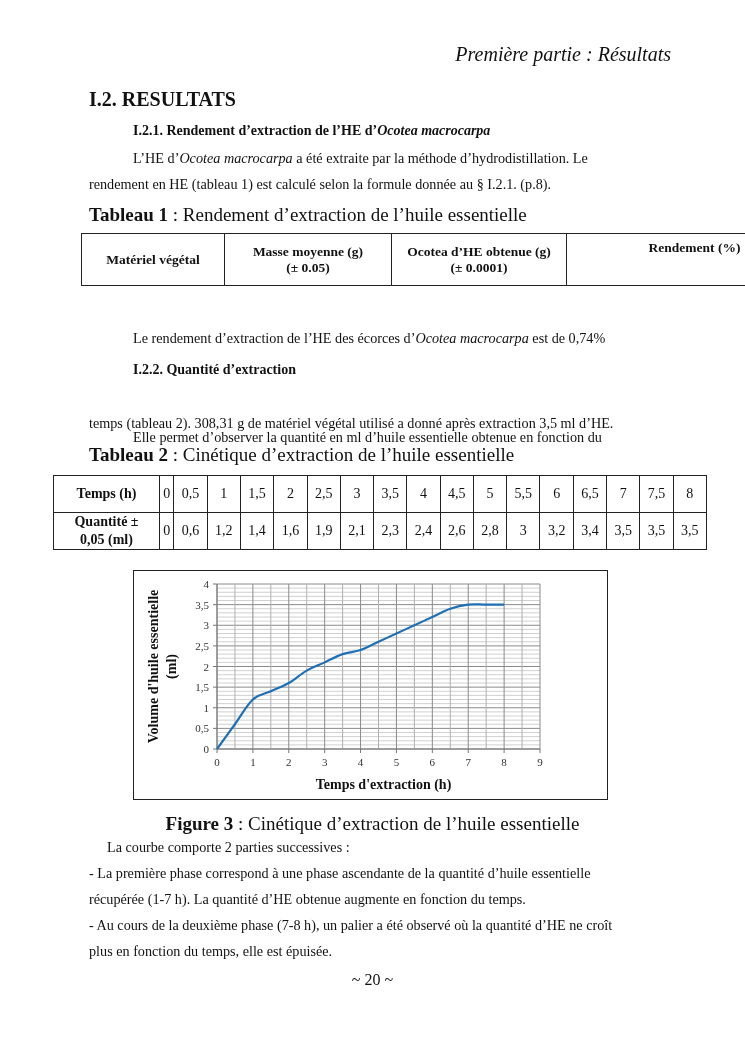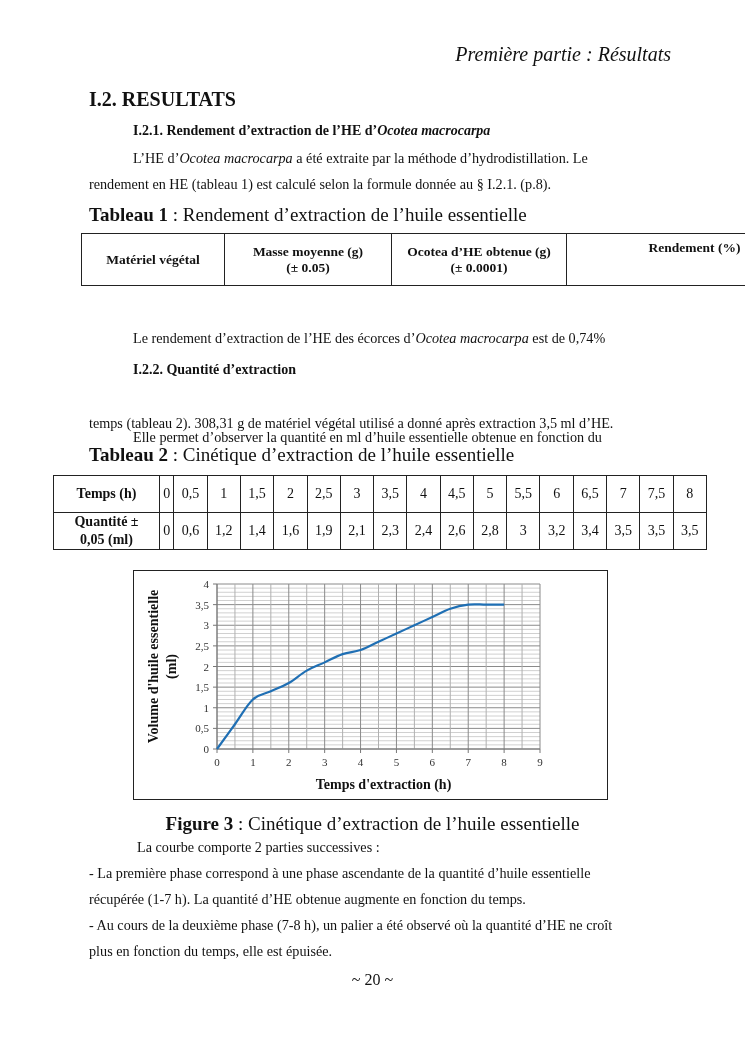--- a/index.html
+++ b/index.html
@@ -241,19 +241,19 @@
       <circle cx="334.22222222222223" cy="33.625" r="0.01" fill="#1f6fb4"></circle>
       <circle cx="352.1666666666667" cy="33.625" r="0.01" fill="#1f6fb4"></circle>
       <circle cx="370.1111111111111" cy="33.625" r="0.01" fill="#1f6fb4"></circle>
     </svg>
 </div>
 
 <div class="abs caption" style="left:0; width:745px; text-align:center; top:813px;">
   <span class="bold">Figure 3</span><span> : Cinétique d’extraction de l’huile essentielle</span>
 </div>
 
-<div class="abs para" style="left:137px; top:834px;">La courbe comporte 2 parties successives :</div>
+<div class="abs para" style="left:107px; top:834px;">La courbe comporte 2 parties successives :</div>
 <div class="abs para justify" style="left:89px; top:860px; width:566px;">- La première phase correspond à une phase ascendante de la quantité d’huile essentielle</div>
 <div class="abs para" style="left:89px; top:886px;">récupérée (1-7 h). La quantité d’HE obtenue augmente en fonction du temps.</div>
 <div class="abs para justify" style="left:89px; top:912px; width:566px;">- Au cours de la deuxième phase (7-8 h), un palier a été observé où la quantité d’HE ne croît</div>
 <div class="abs para" style="left:89px; top:938px;">plus en fonction du temps, elle est épuisée.</div>
 
 <div class="abs" style="left:0; width:745px; text-align:center; top:971px; font-size:16px;">~ 20 ~</div>
 
 </body></html>

